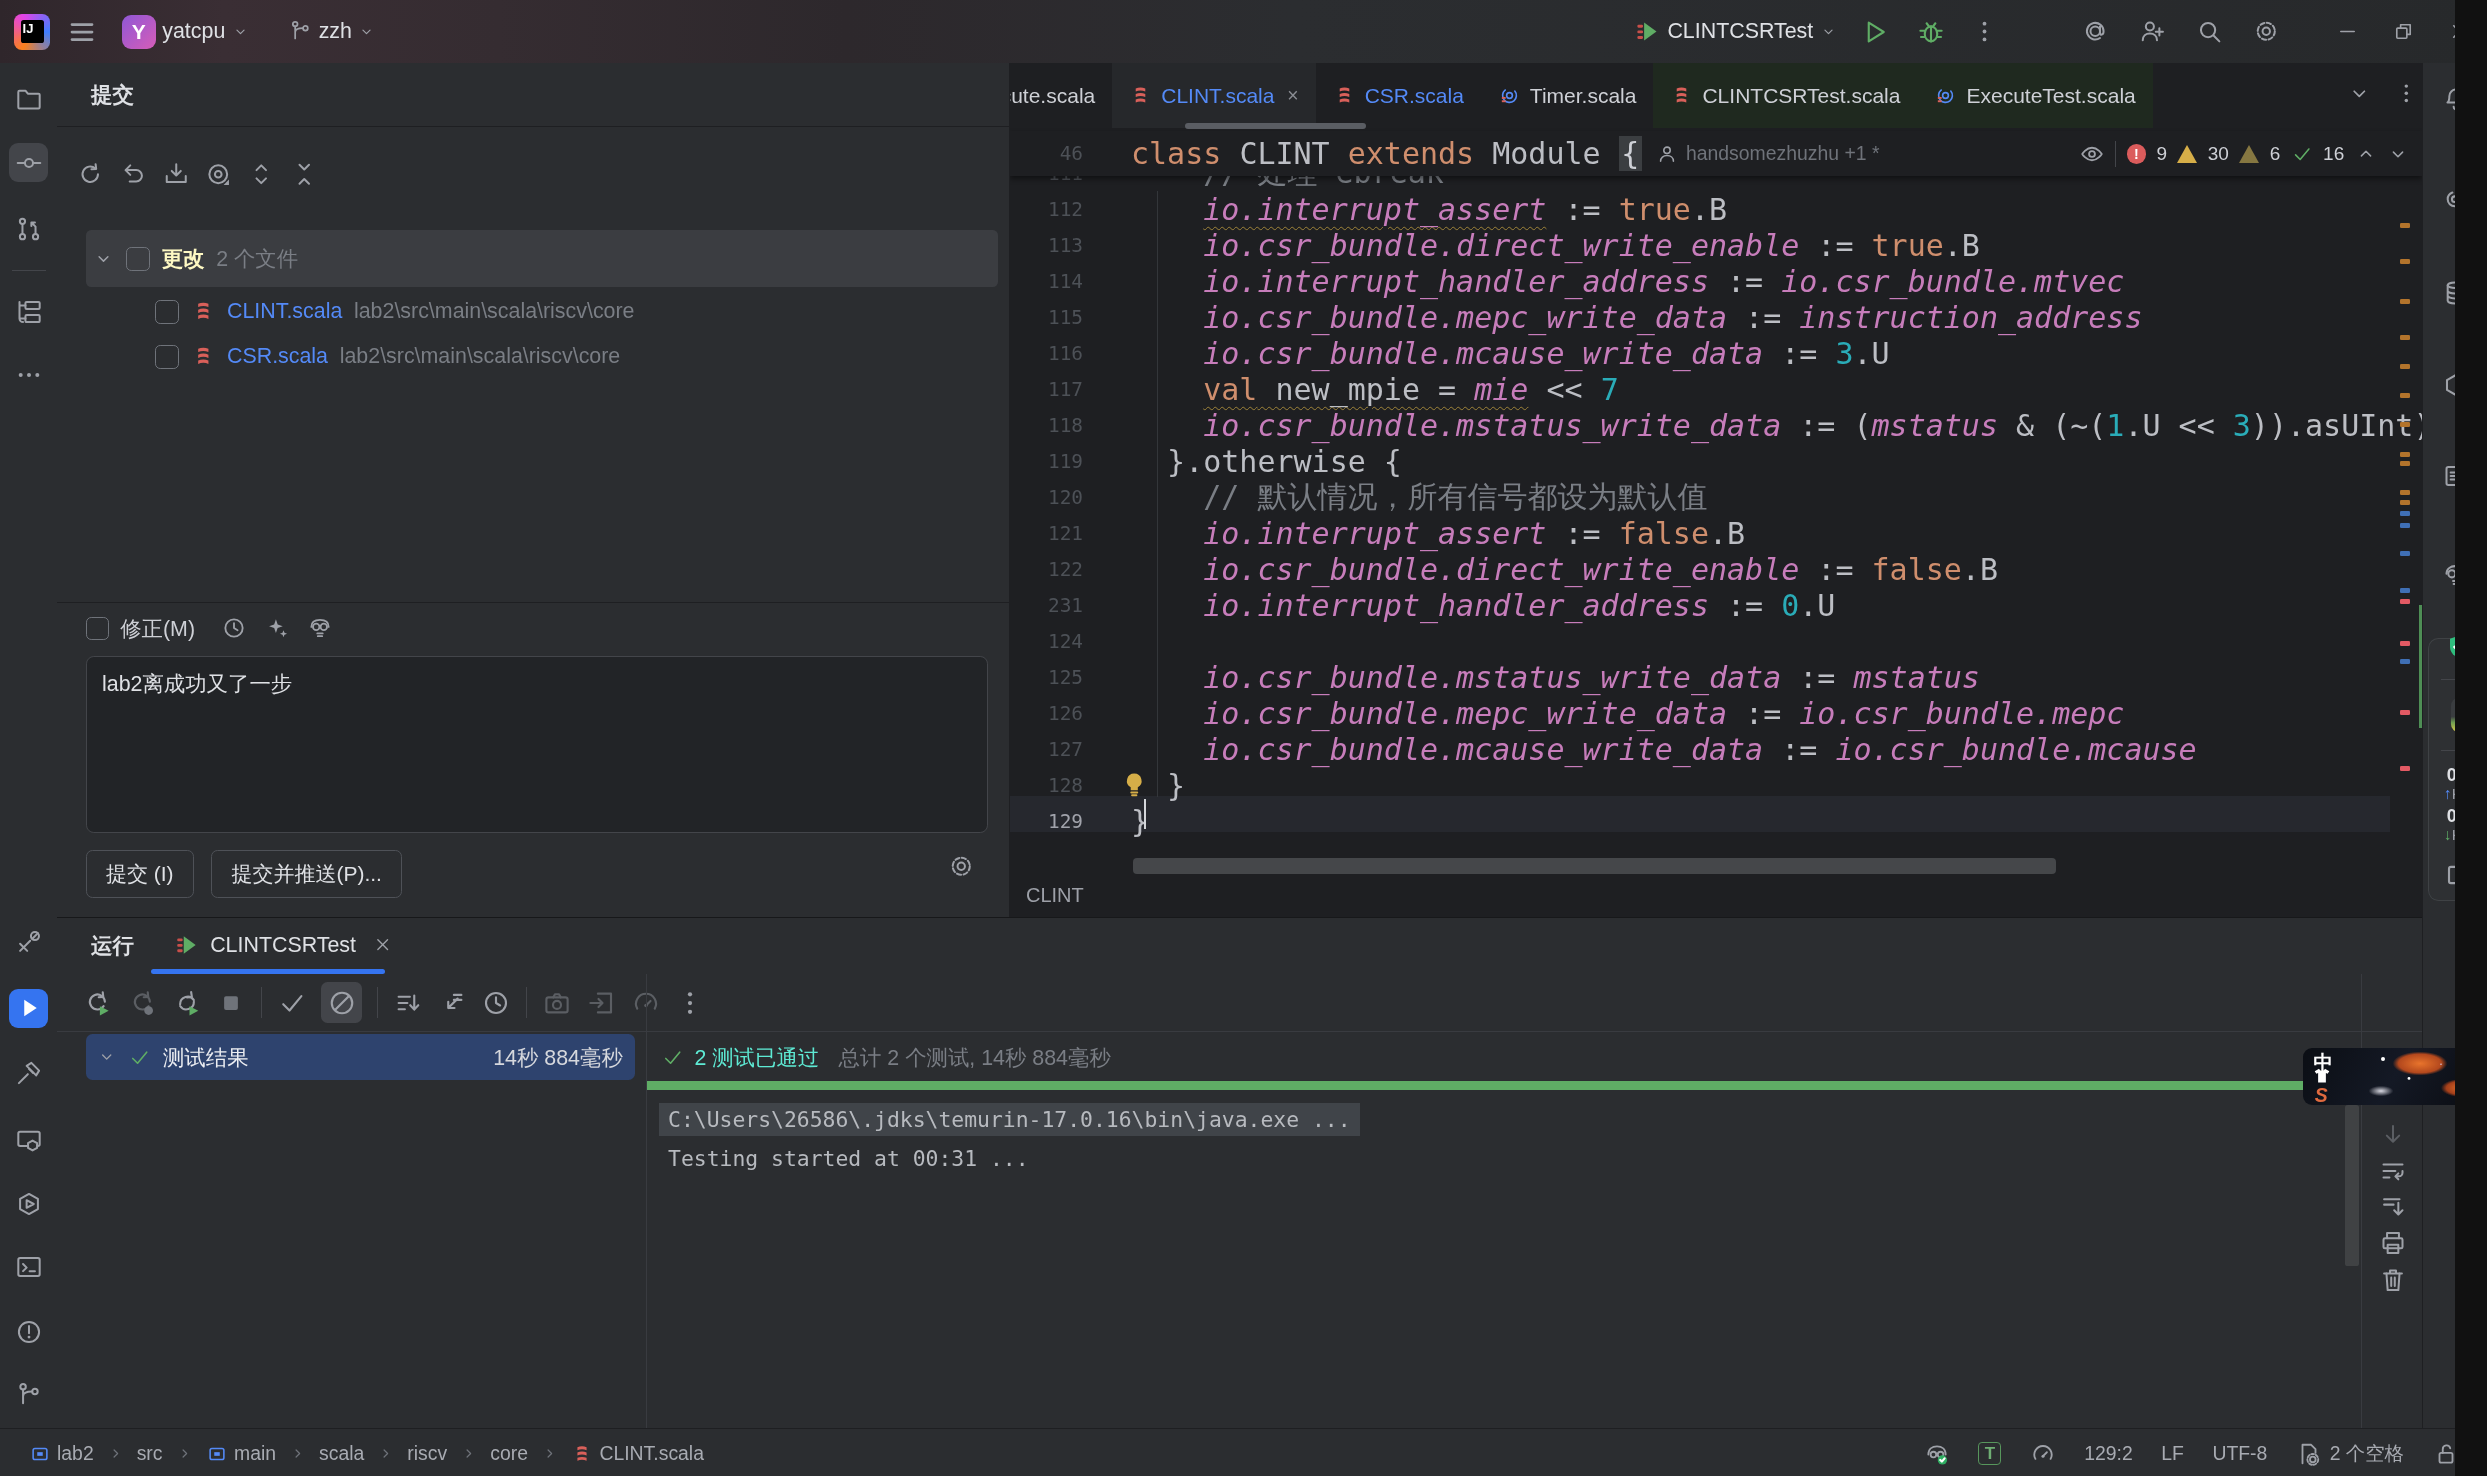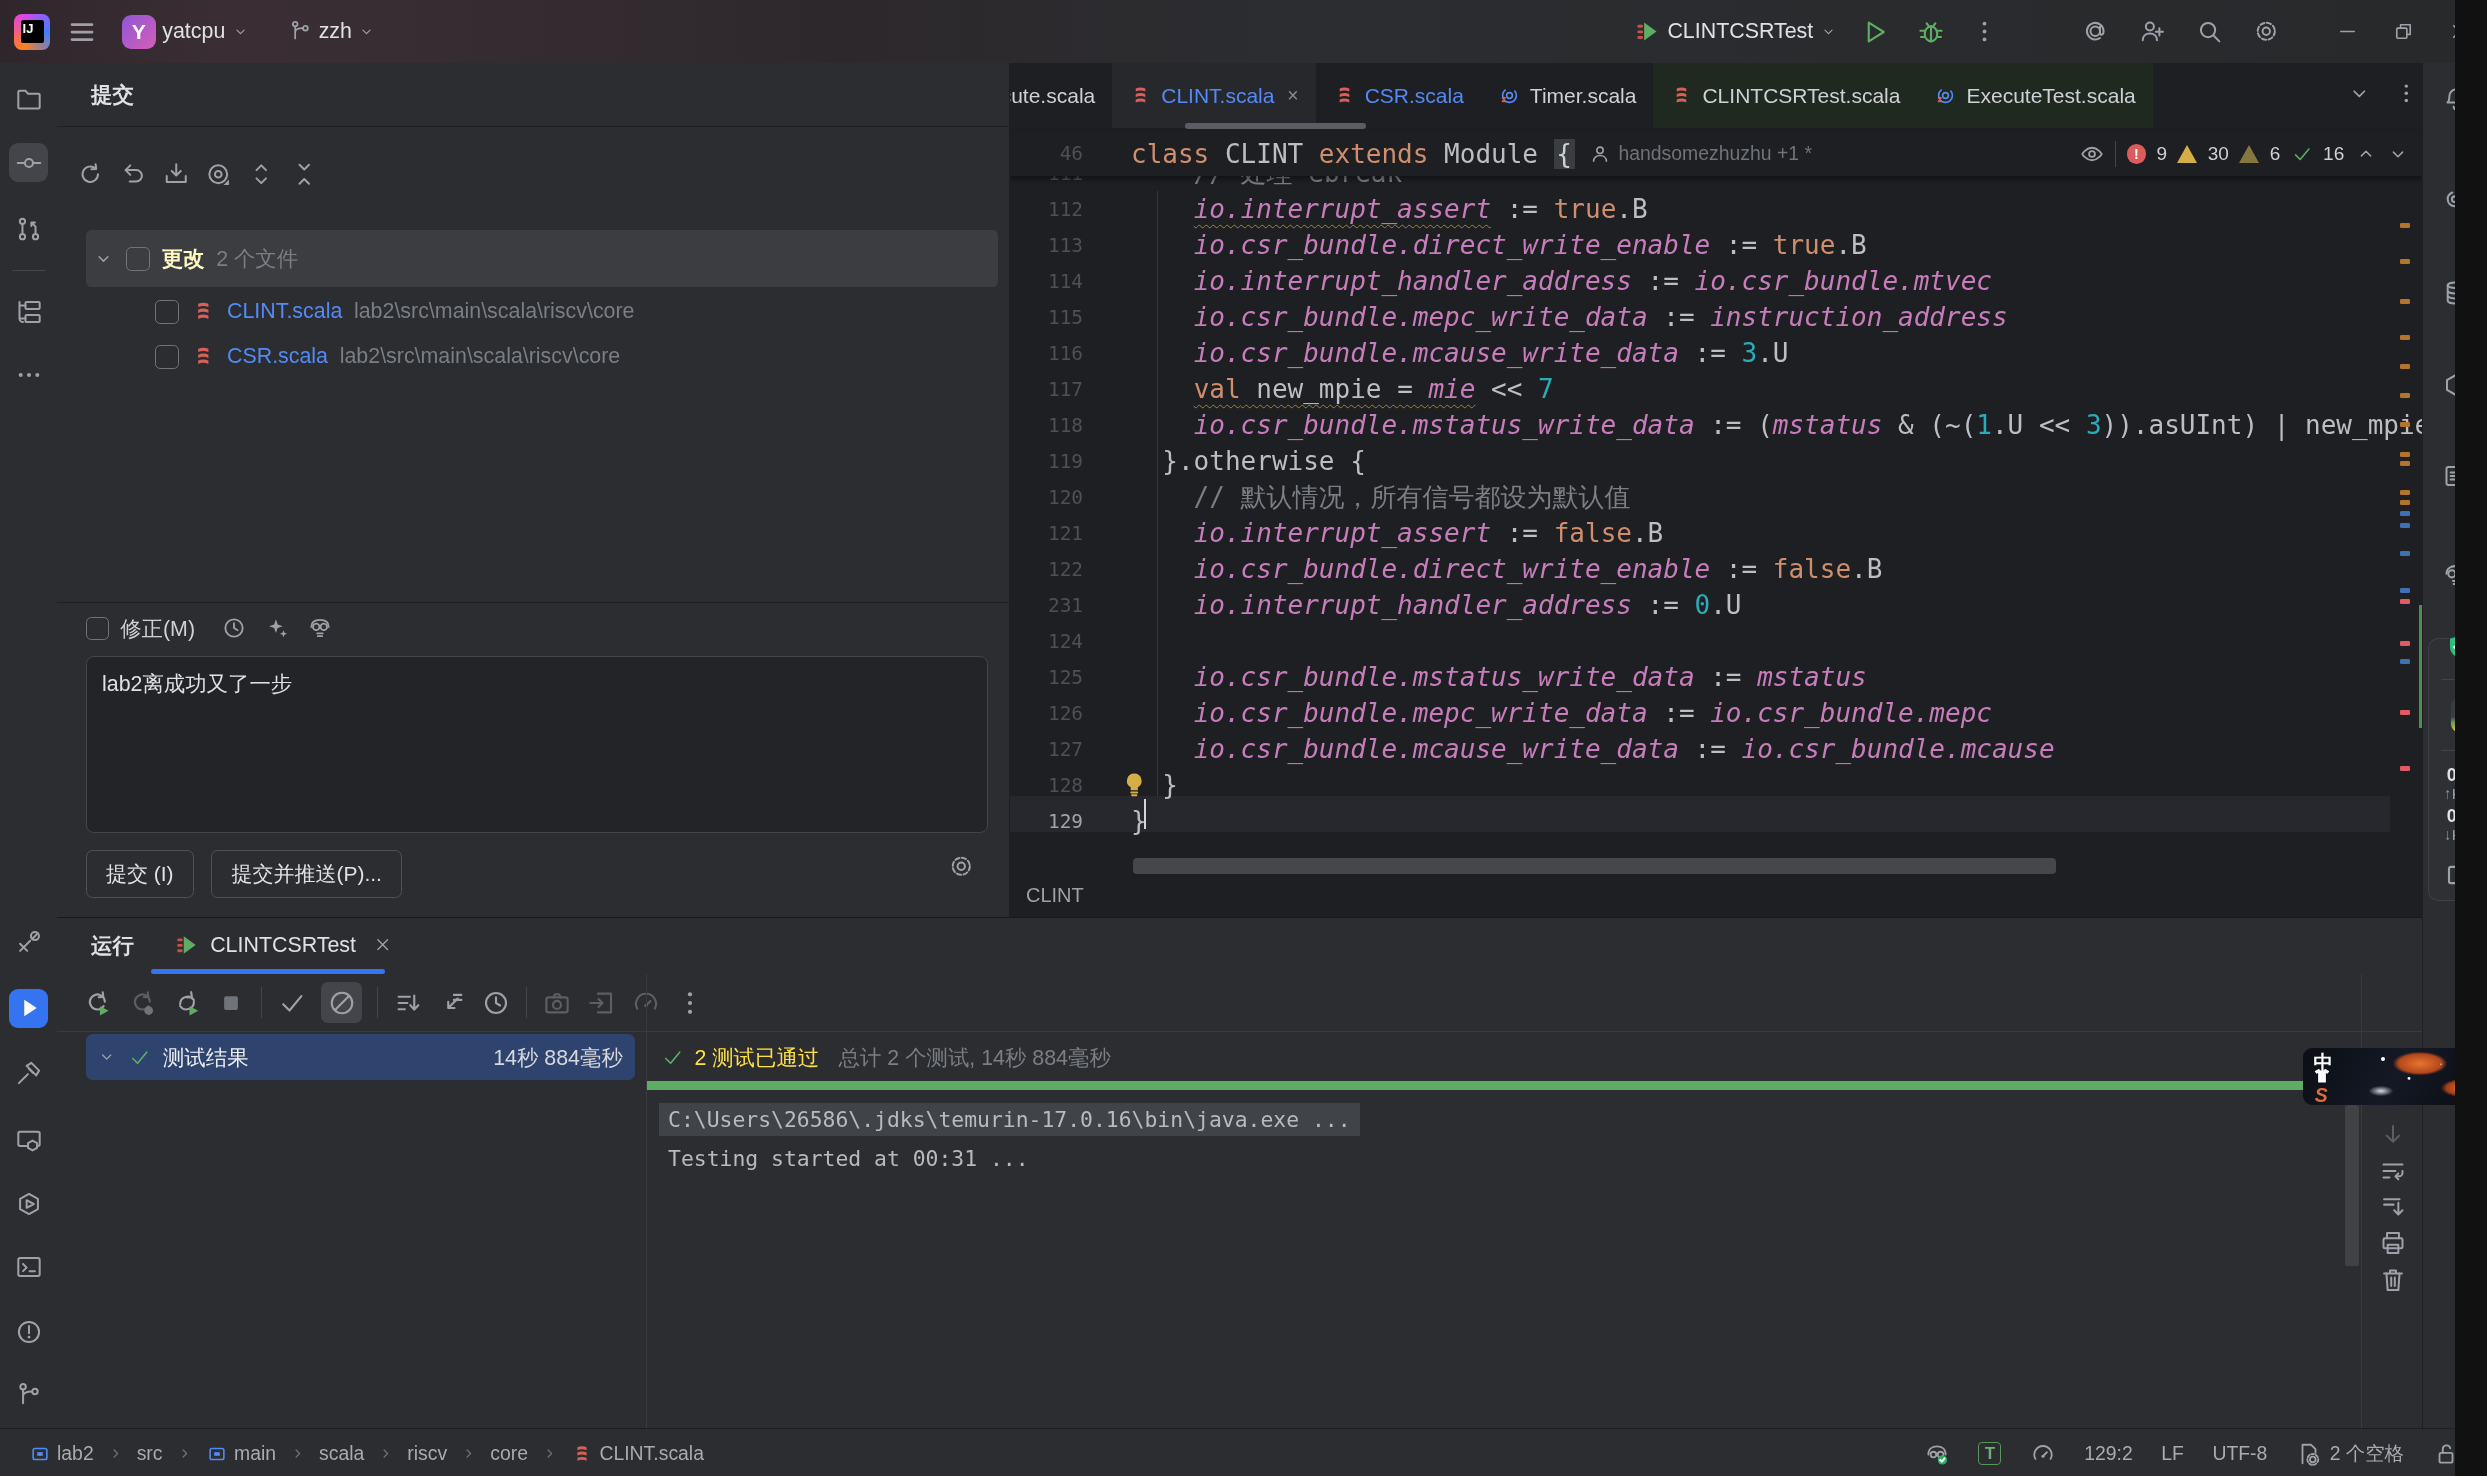--- a/index.html
+++ b/index.html
@@ -48,21 +48,21 @@
   #tabbar{position:absolute;left:0;top:0;width:1412px;height:65px;display:flex;align-items:stretch;overflow:hidden;background:#1e1f22;}
   .tab{display:flex;align-items:center;gap:9px;padding:0 17px;font-size:21px;color:#ced0d6;white-space:nowrap;}
   .tab.testbg{background:#1f291f;}
   .tab .tabic{width:23px;height:23px;}
   .tab .x{color:#8a8d93;font-size:19.4px;margin-left:3.9px;}
   #tab-thumb{position:absolute;left:175px;top:60px;width:181px;height:5.8px;border-radius:3.2px;background:#5a5d63;}
   #tabextras{position:absolute;right:3.9px;top:0;height:61px;display:flex;align-items:center;gap:22px;}
   #sticky{position:absolute;left:0;top:68px;width:1412px;height:45px;background:#1e1f22;
     box-shadow:0 2.6px 5.2px rgba(0,0,0,.45);display:flex;align-items:center;z-index:5;}
   .gut{width:73px;text-align:right;color:#4d5157;font-size:19.4px;font-family:"DejaVu Sans Mono",monospace;flex:0 0 auto;padding-right:0;}
-  .codefont{font-family:"DejaVu Sans Mono",monospace;font-size:26px;white-space:pre;}
+  .codefont{font-family:"DejaVu Sans Mono",monospace;font-size:30px;white-space:pre;}
   .tk-p{color:#bcbec4;} .tk-k{color:#cf8e6d;} .tk-n{color:#2aacb8;} .tk-c{color:#7a7e85;} .tk-g{color:#868a91;}
   .tk-i{color:#c77dbb;font-style:italic;}
   .tk-w{text-decoration:underline wavy #9e8339 1.3px;text-underline-offset:5.8px;}
   .tk-chip{background:#3b3e41;border-radius:3.9px;color:#9da0a8;padding:0 3.9px;}
   .tk-r{text-decoration:underline wavy #e35a64 1.3px;text-underline-offset:5.8px;}
   .tk-brace{background:#3b3e41;padding:0 2.6px;}
   #codelines{position:absolute;left:0;top:92px;width:1412px;}
   .cline{position:relative;height:36px;display:flex;align-items:center;}
   .cline .code{margin-left:48px;}
   #curline{position:absolute;left:0;top:733px;width:1380px;height:36px;background:#26282e;}
@@ -1102,21 +1102,21 @@
       <span>测试结果</span>
       <span style="margin-left:auto;color:#d6d8dd;">14秒 884毫秒</span>
     </div>
     <div id="rundivider"></div>
     <div id="summary">
       <span class="ic" style="width:23px;height:23px;color:#5fad65;">
           <svg viewBox="0 0 36 36" width="23" height="23">
             <use href="#i-checkmk"></use>
           </svg>
         </span>
-      <span style="color:#fde047;">2 测试已通过</span>
+      <span style="color:#5eead4;">2 测试已通过</span>
       <span style="color:#7a7e85;margin-left:9px;">总计 2 个测试, 14秒 884毫秒</span>
     </div>
     <div id="greenbar"></div>
     <div class="consoleline" style="left:602px;top:185px;background:#404449;padding:3.9px 9px;">C:\Users\26586\.jdks\temurin-17.0.16\bin\java.exe ...</div>
     <div class="consoleline" style="left:611px;top:228px;">Testing started at 00:31 ...</div>
     <div id="cscroll"></div>
     <div id="cicons">
         <span class="ic slot dis" style="width: 28.5px; height: 28.5px; top: 161px; color: rgb(91, 94, 99);">
           <svg viewBox="0 0 44 44" width="28.5" height="28.5">
             <use href="#i-arrowdown"></use>

